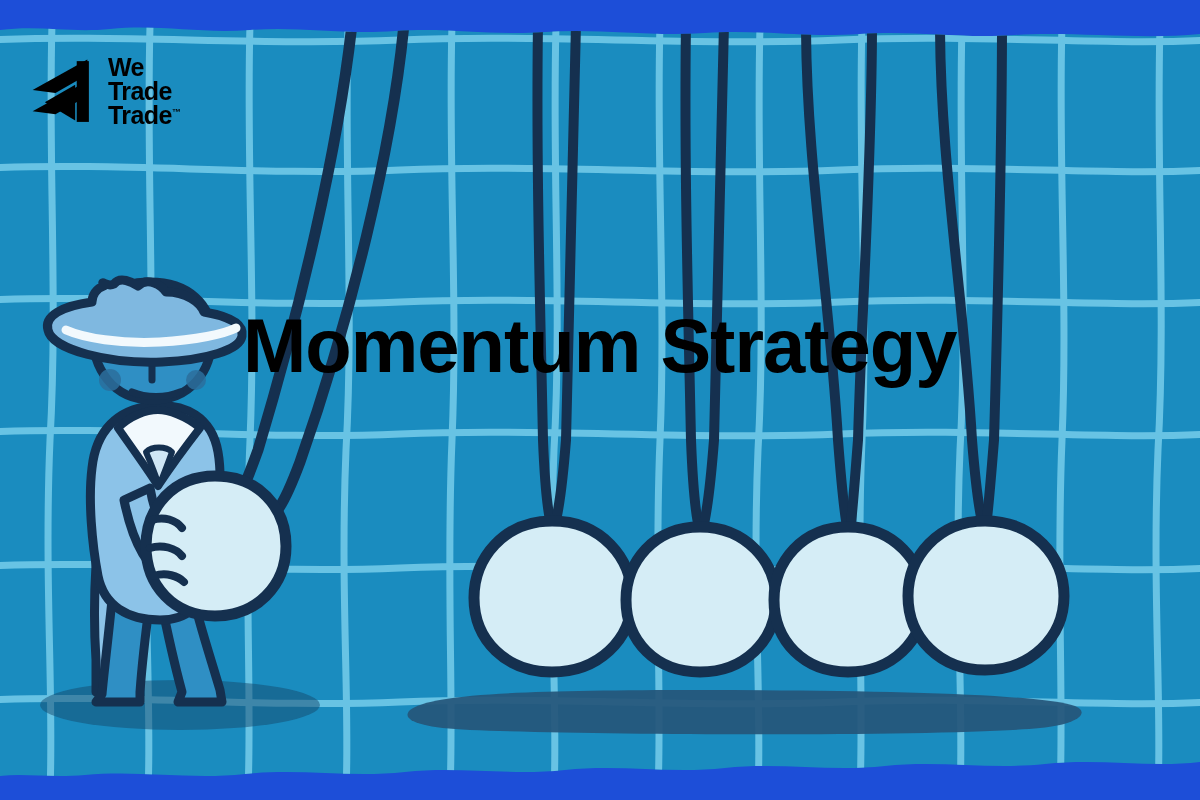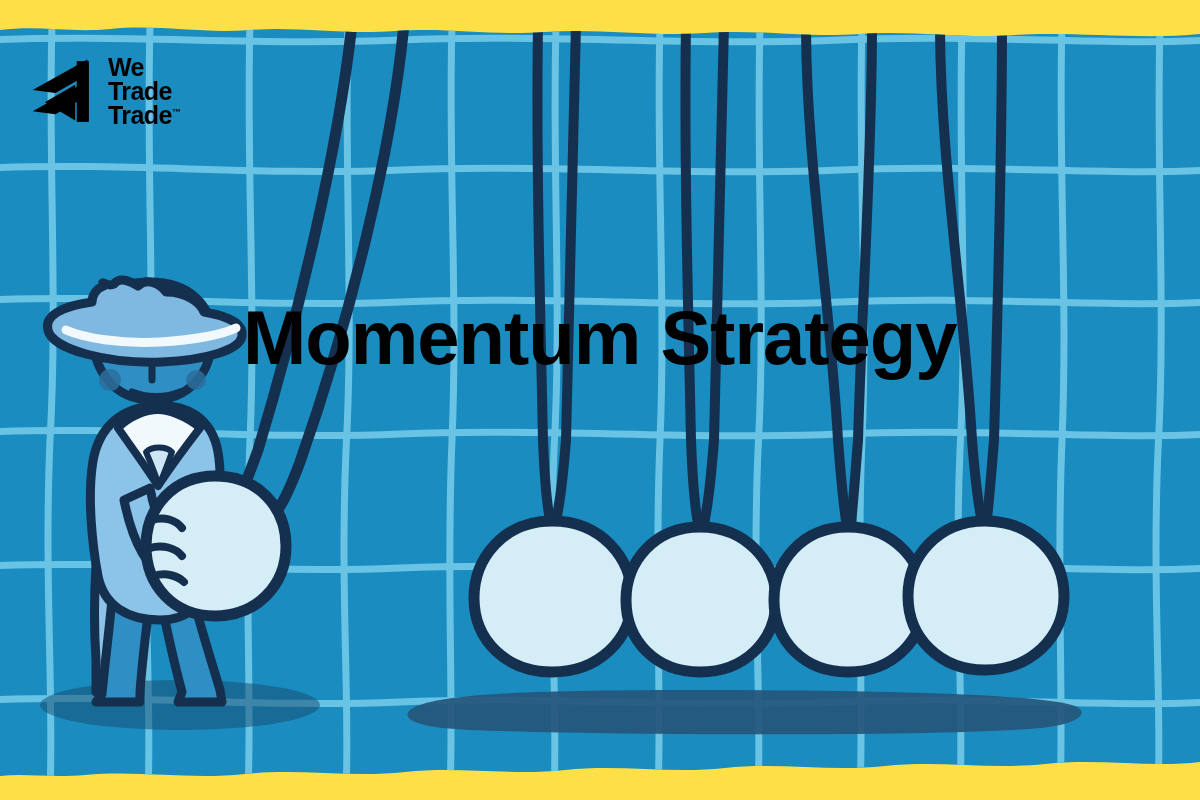--- a/index.html
+++ b/index.html
@@ -12,21 +12,21 @@
     width: 1200px;
     height: 800px;
     overflow: hidden;
     font-family: "Liberation Sans", sans-serif;
   }
 
   .banner {
     position: relative;
     width: 1200px;
     height: 800px;
-    background: #fde047;
+    background: #1d4ed8;
     overflow: hidden;
   }
 
   
   .artwork {
     position: absolute;
     left: 0;
     top: 0;
     width: 1200px;
     height: 800px;
@@ -67,21 +67,21 @@
   .logo-text .tm {
     font-size: 9px;
     vertical-align: super;
     letter-spacing: 0;
   }
 
   
   .headline {
     position: absolute;
     left: 243px;
-    top: 300px;
+    top: 308px;
     z-index: 25;
     font-family: "Liberation Sans", sans-serif;
     font-weight: bold;
     font-size: 76px;
     line-height: 1;
     color: #000000;
     letter-spacing: -1px;
     white-space: nowrap;
   }
 </style>

